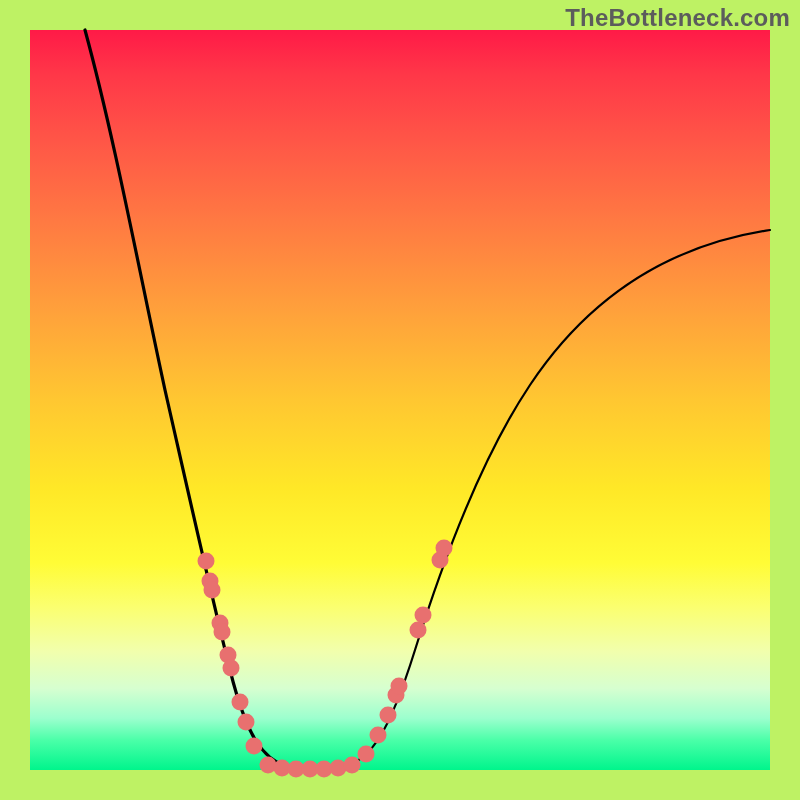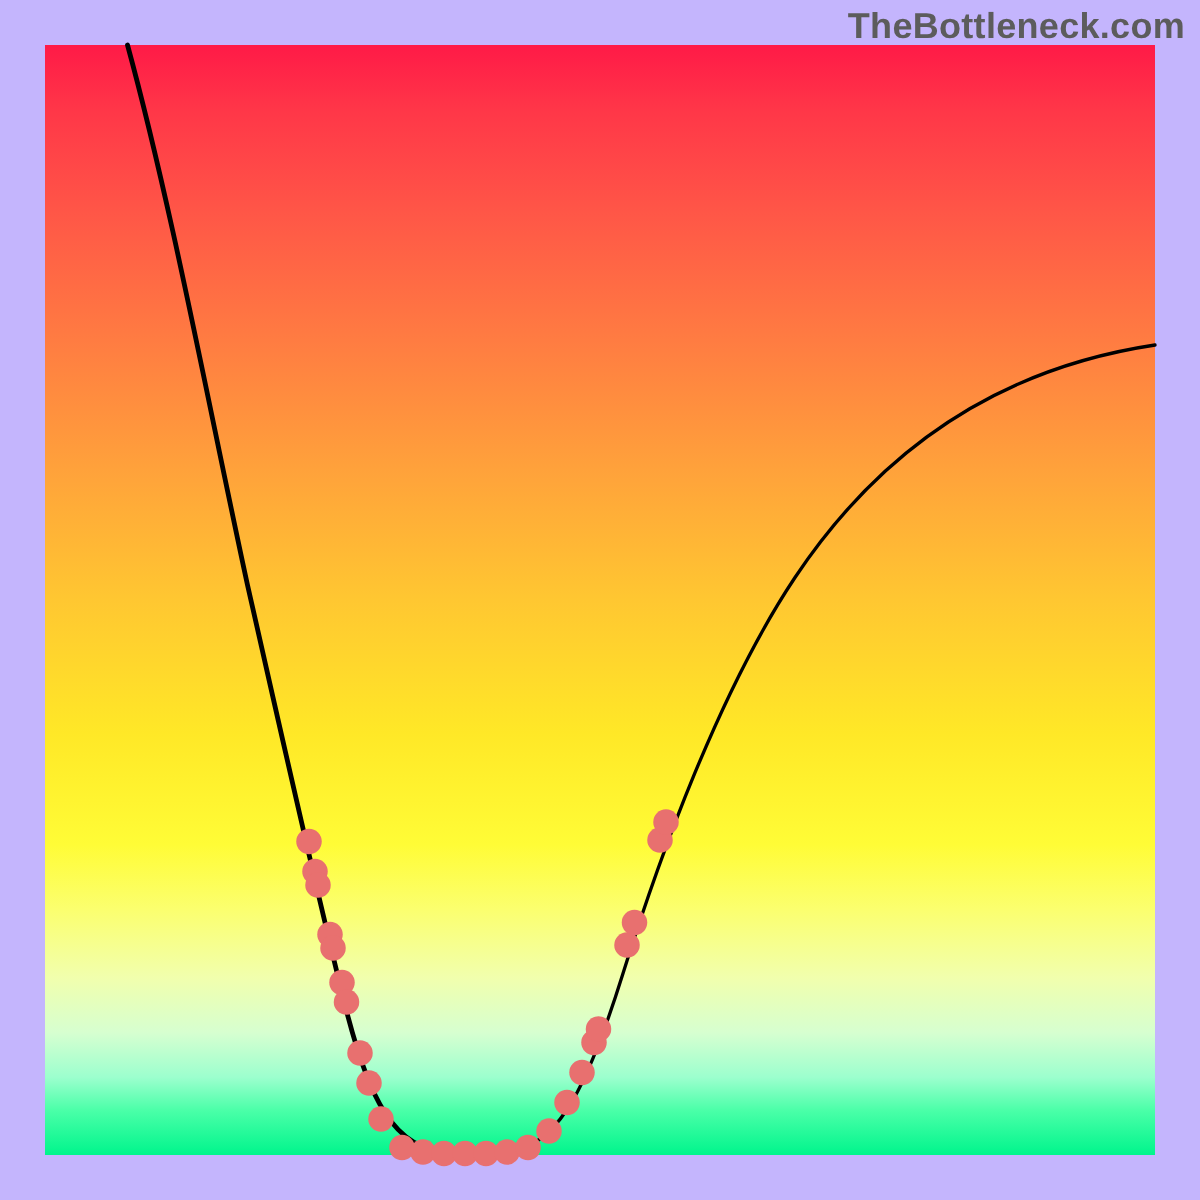--- a/index.html
+++ b/index.html
@@ -10,21 +10,21 @@
     overflow: hidden;
     background: #000;
     font-family: Arial, Helvetica, sans-serif;
   }
   .frame {
     position: absolute;
     left: 0;
     top: 0;
     width: 800px;
     height: 800px;
-    background: #c4b5fd;
+    background: #bef264;
   }
   .plot {
     position: absolute;
     left: 30px;
     top: 30px;
     width: 740px;
     height: 740px;
     background: linear-gradient(to bottom,
       #ff1a47 0%,
       #ff3748 6%,

